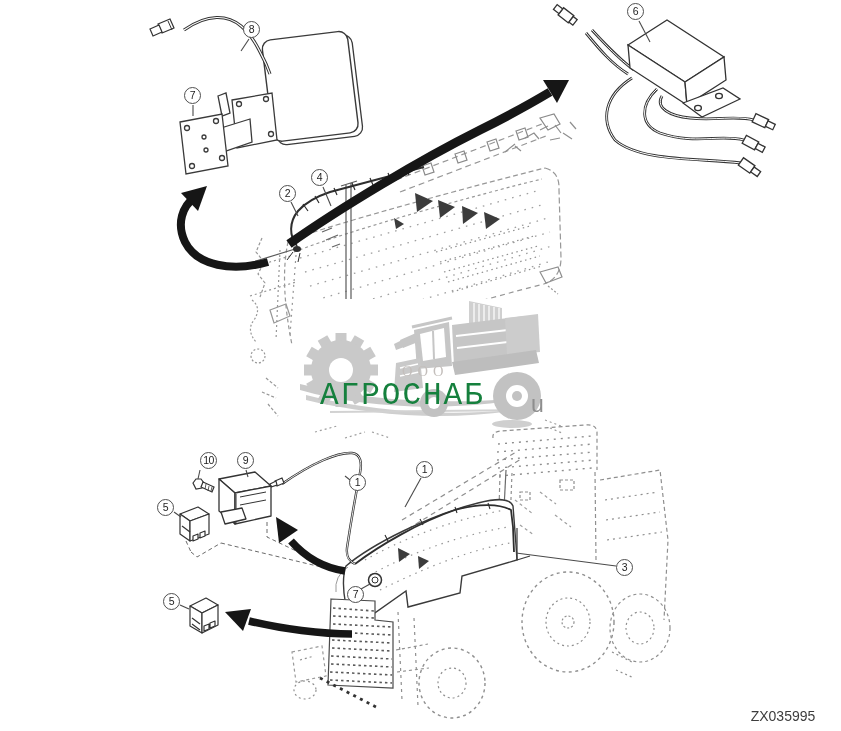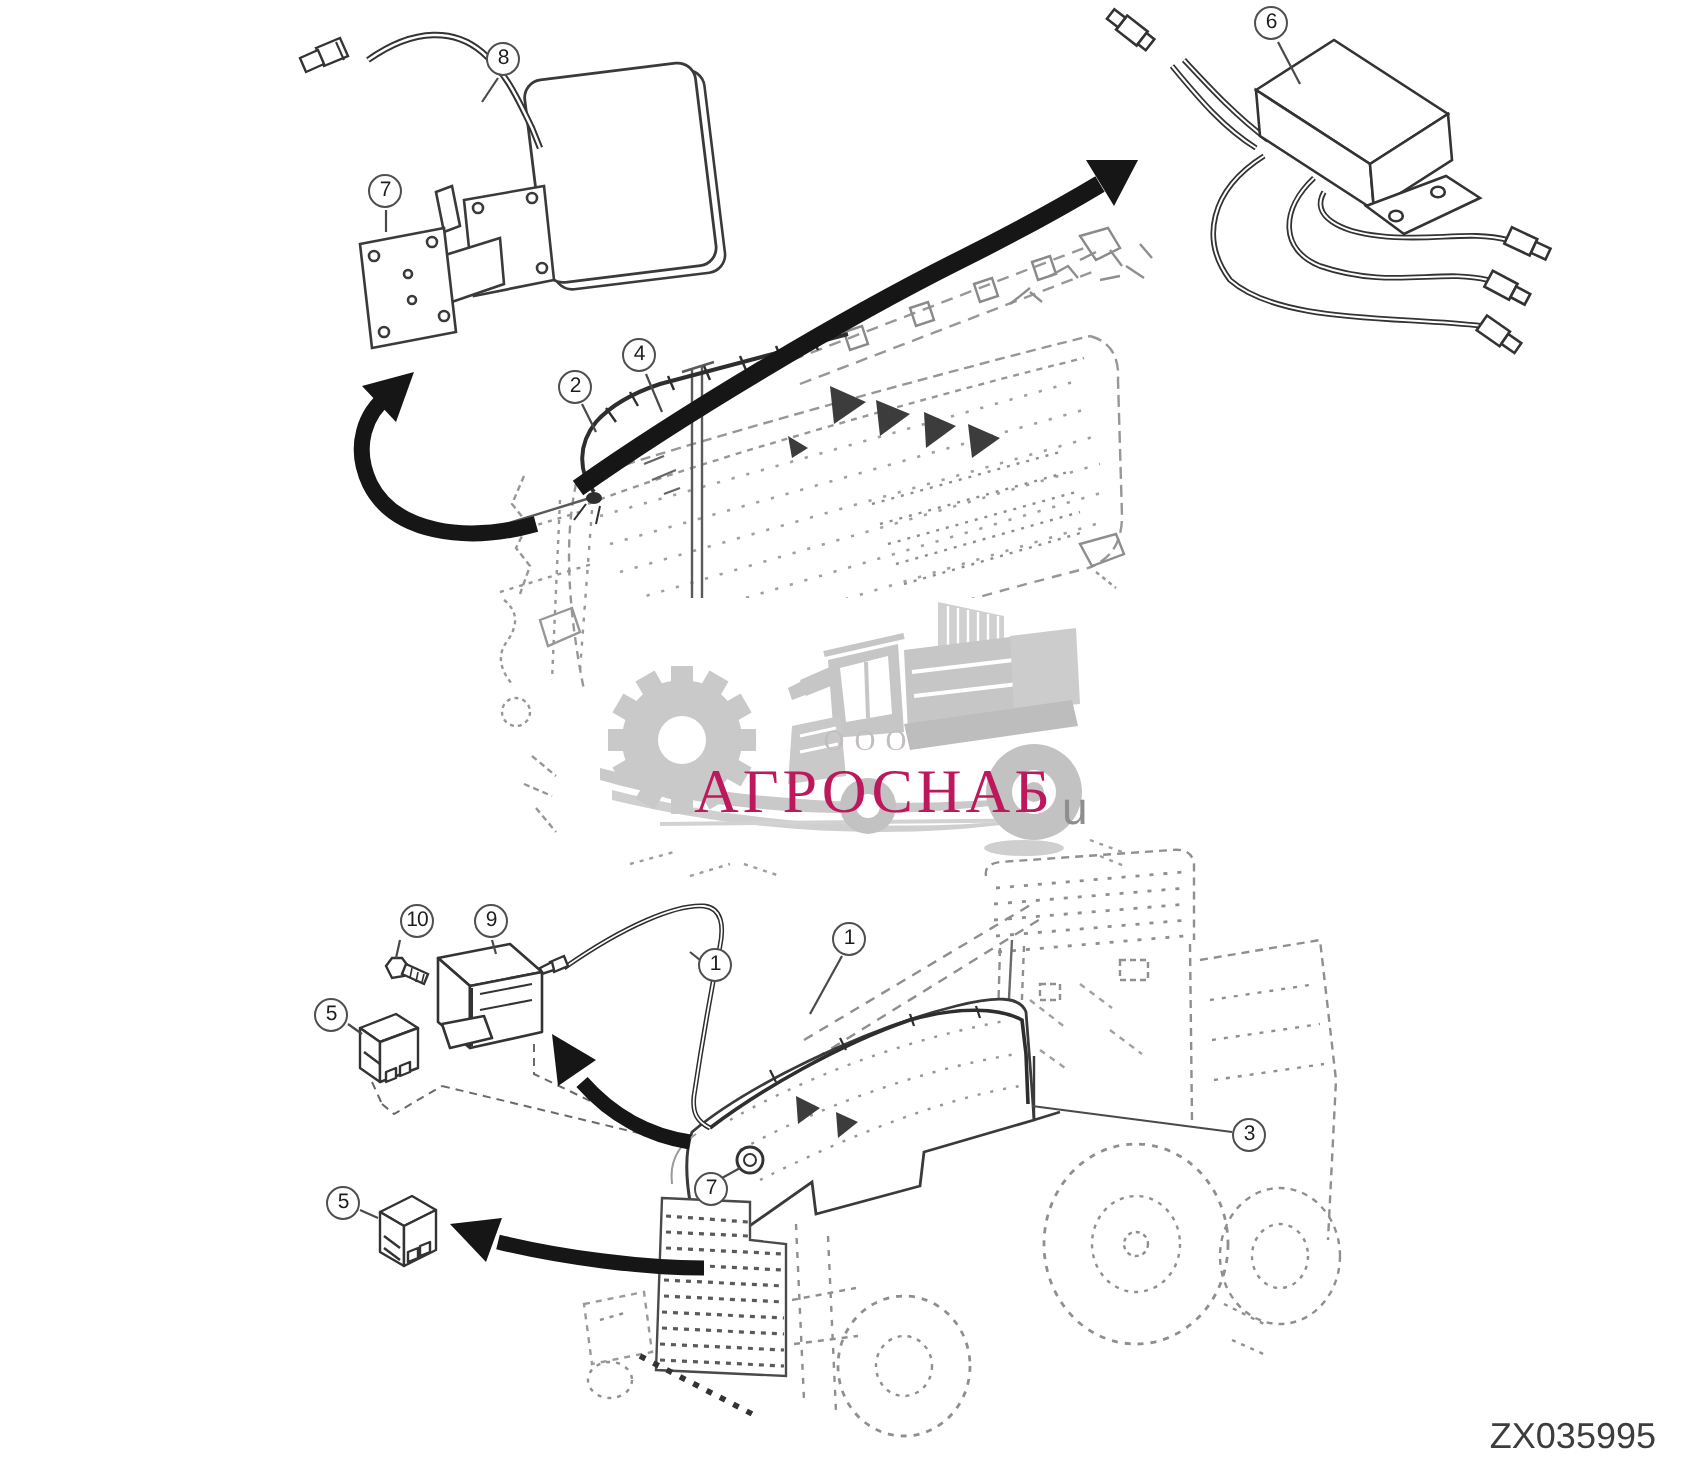--- a/index.html
+++ b/index.html
@@ -3,30 +3,30 @@
 <meta charset="utf-8">
 <style>
   html,body { margin:0; padding:0; background:#fff; }
   .stage { position:relative; width:841px; height:731px; background:#ffffff; overflow:hidden;
            font-family:"Liberation Sans",sans-serif; }
   svg.diagram { position:absolute; left:0; top:0; }
   .callout { position:absolute; width:17px; height:17px; box-sizing:border-box;
              border:1.4px solid #4f4f4f; border-radius:50%; background:#fff; color:#1d1d1d;
              font-size:10.5px; line-height:1; letter-spacing:-0.5px;
              display:flex; align-items:center; justify-content:center; cursor:default; }
-  .wm-ooo   { position:absolute; left:402px; top:363px; width:66px; text-align:center;
+  .wm-ooo   { position:absolute; left:402px; top:363px; width:66px; 
               font-family:"Liberation Serif",serif; font-size:14.5px; letter-spacing:5px;
               color:#c3bebb; }
-  .wm-brand { position:absolute; left:347px; top:378px; width:200px;
-              font-family:Liberation Serif, serif; font-size:31px; letter-spacing:2px;
-              color:#be185d; white-space:nowrap; }
+  .wm-brand { position:absolute; left:320px; top:378px; width:200px;
+              font-family:Liberation Mono, monospace; font-size:31px; letter-spacing:2px;
+              color:#15803d; white-space:nowrap; }
   .wm-u     { position:absolute; left:531px; top:391px;
               font-family:"Liberation Sans",sans-serif; font-size:23px; color:#8e8e8e; }
-  .fig-code { position:absolute; left:738px; top:708px; width:90px; text-align:right;
-              font-size:18px; color:#3d3d3d; }
+  .fig-code { position:absolute; left:738px; top:708px; width:90px; text-align:center;
+              font-size:14px; color:#3d3d3d; }
 </style>
 </head>
 <body>
 
 <div class="stage">
 
 <svg class="diagram" width="841" height="731" viewBox="0 0 841 731">
 
   <g stroke="#979797" fill="none" stroke-width="1.2">
 

